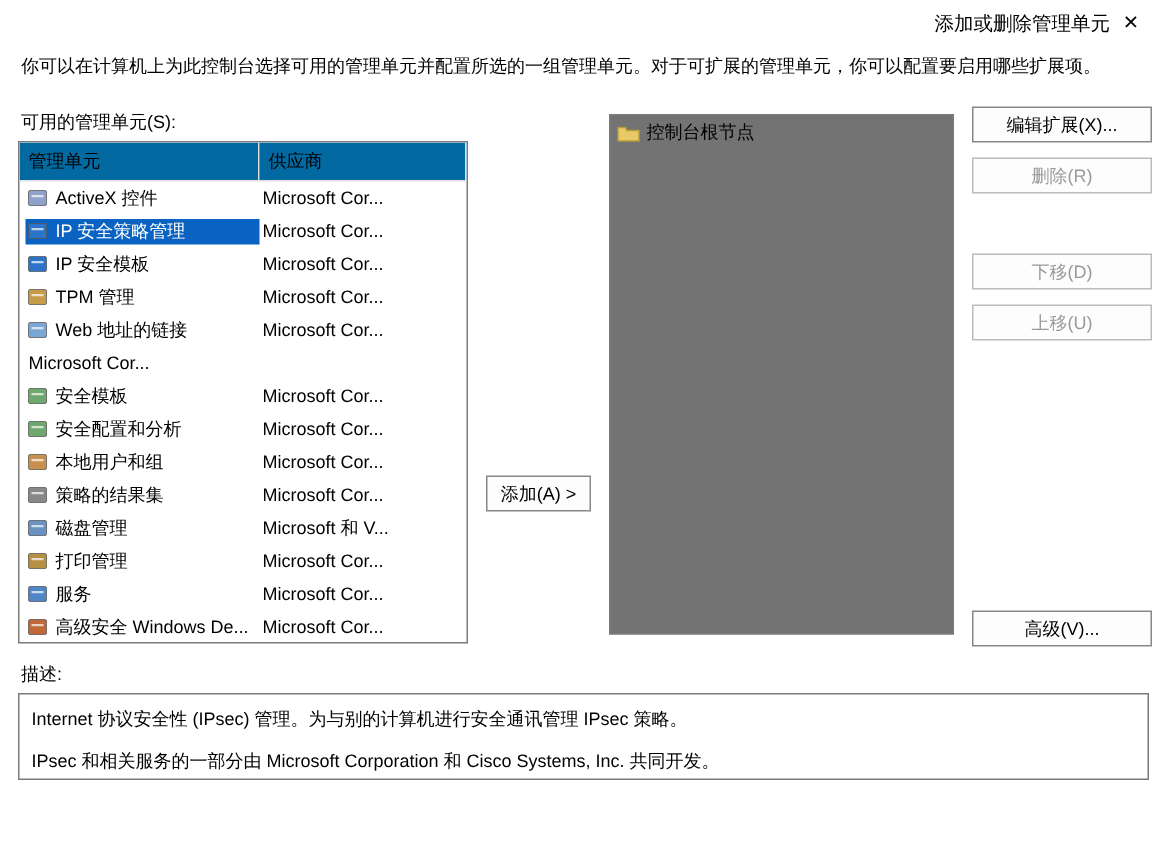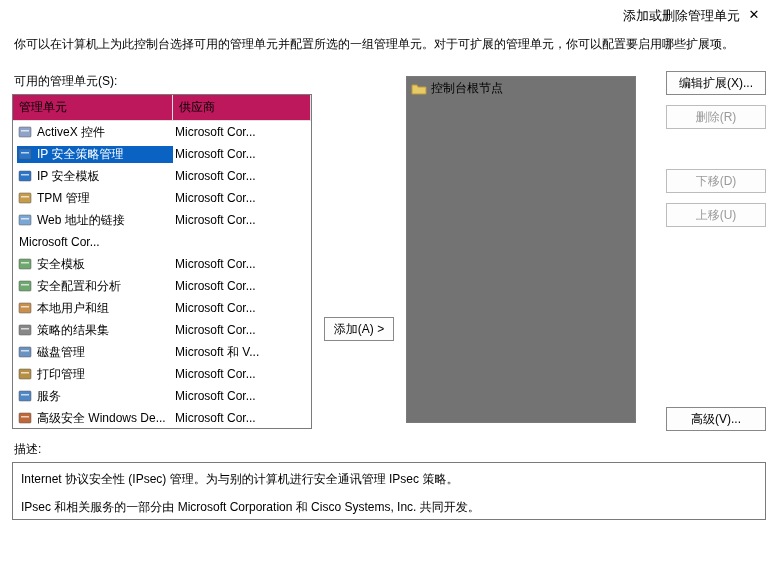--- a/index.html
+++ b/index.html
@@ -51,21 +51,21 @@
   .list-header {
     display: flex;
     background: #fff;
     border-bottom: 1px solid #e0e0e0;
     font-weight: normal;
     user-select: none;
   }
   .list-header .hcell {
     padding: 4px 6px;
     border-right: 1px solid #e0e0e0;
-    background: #be185d;
+    background: #0369a1;
   }
   .hcell.c1 { width: 160px; flex:none;}
   .hcell.c2 { flex: 1; }
   .list-body {
     height: calc(100% - 24px);
     overflow-y: auto;
   }
   .row {
     display: flex;
     align-items: center;
@@ -98,21 +98,21 @@
     cursor: pointer;
     padding: 0 6px;
     font-family: inherit;
     font-size: 12px;
   }
   .btn:disabled, .btn.disabled {
     color: #9a9a9a;
     cursor: default;
     border-color:#bcbcbc;
   }
-  .btn-col .btn { width: 100px; align-self:flex-end; }
+  .btn-col .btn { width: 120px; align-self:flex-end; }
   .btn-col .big-gap { height: 160px; }
   .desc-section { padding: 6px 12px 0 12px; }
   .desc-box {
     border: 1px solid #7a7a7a;
     height: 58px;
     padding: 6px 8px;
     overflow: hidden;
     line-height: 1.7;
   }
   

